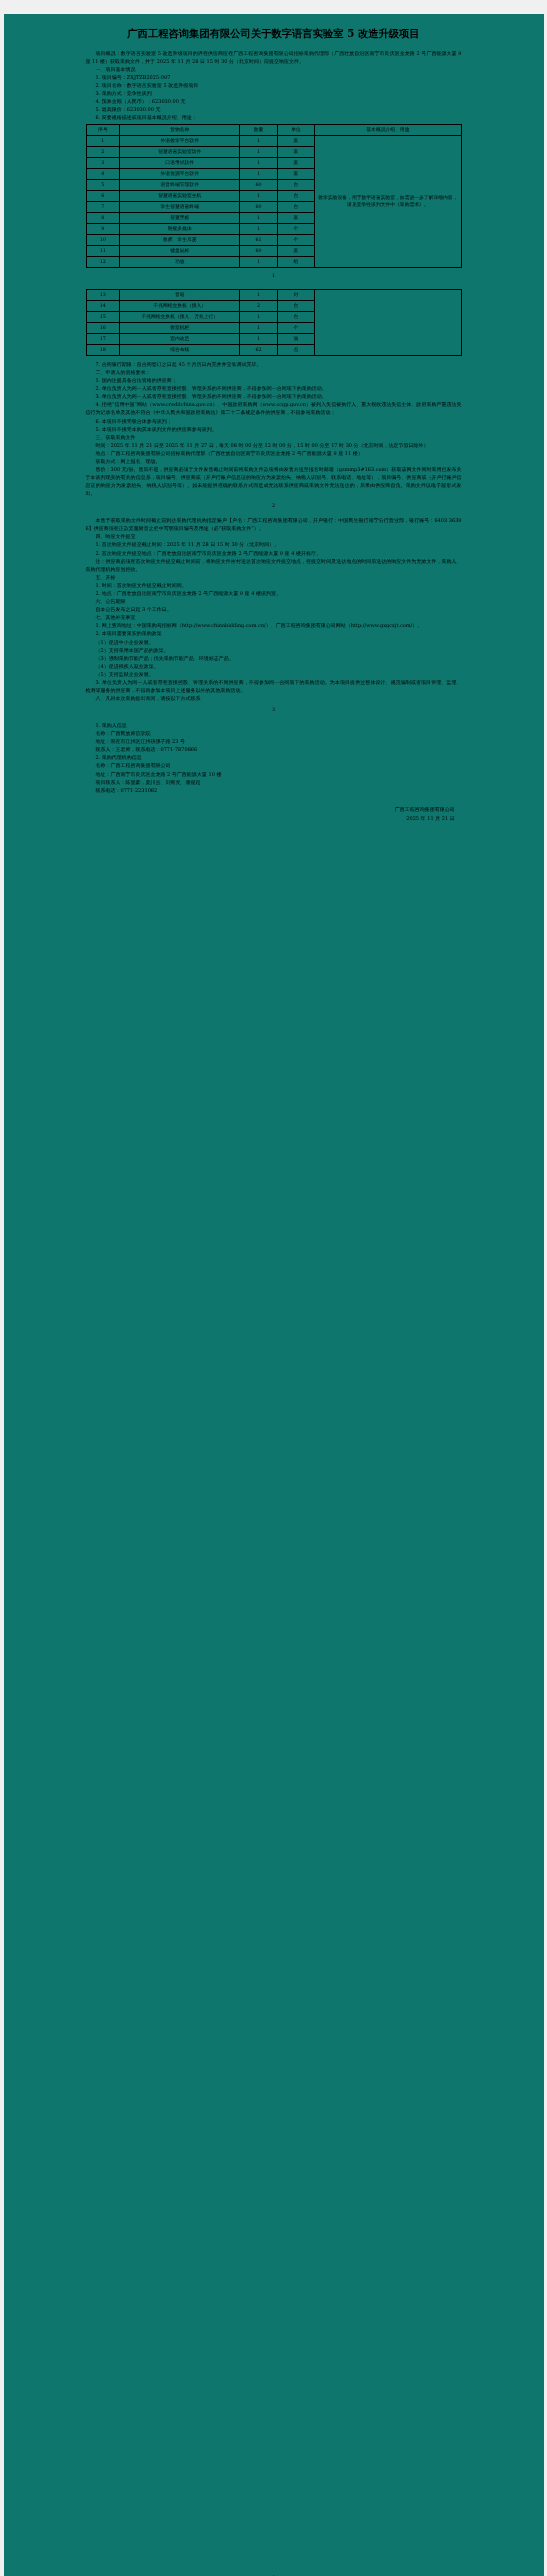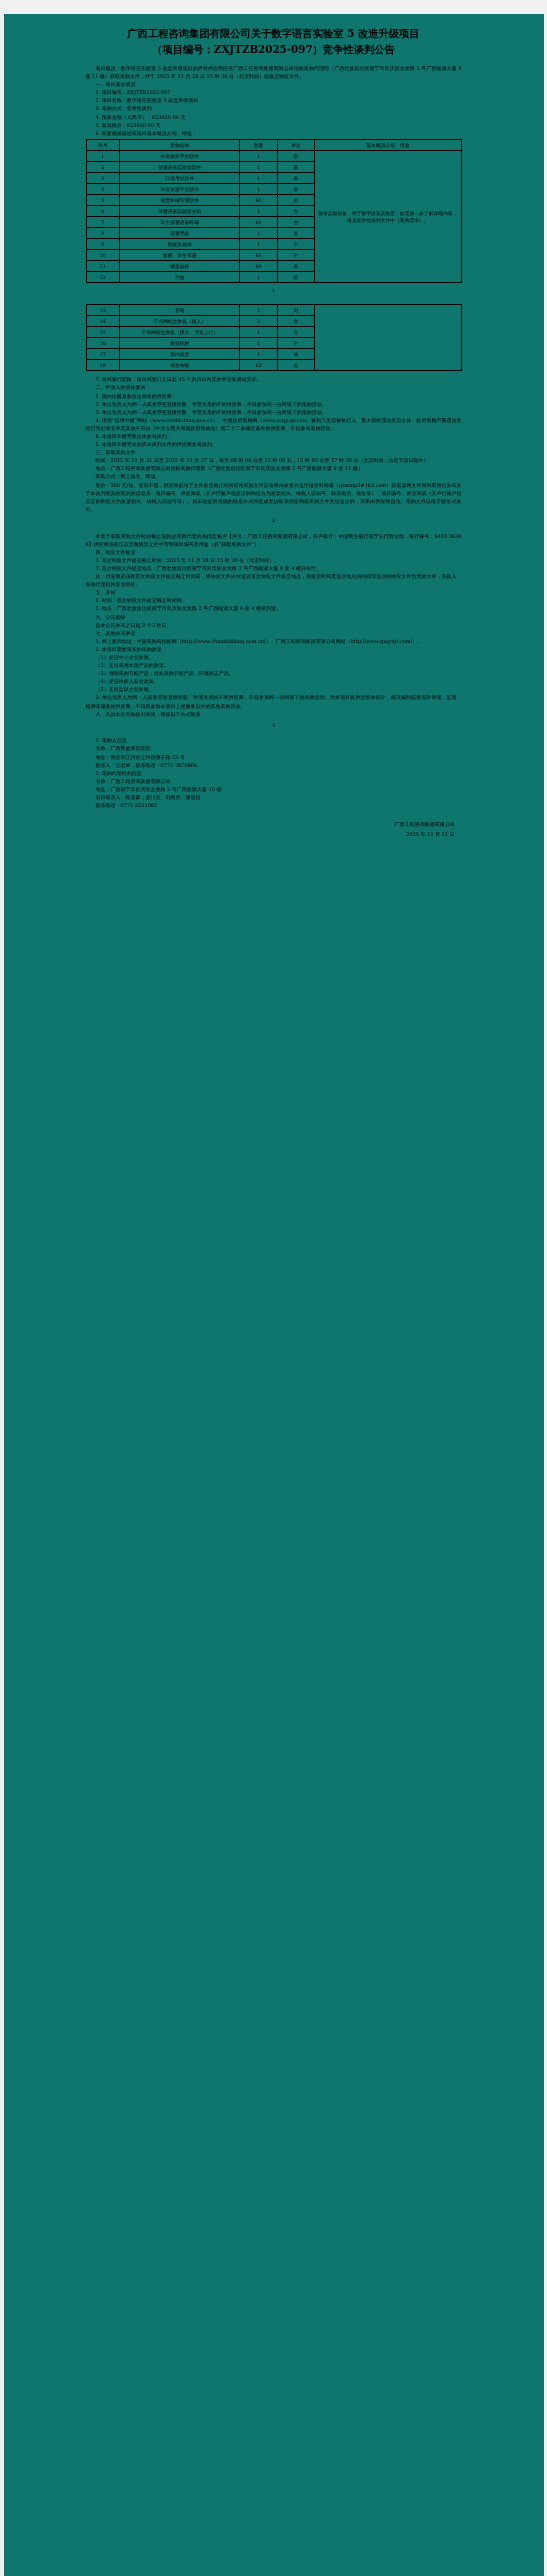--- a/index.html
+++ b/index.html
@@ -94,21 +94,20 @@
     font-size: 4.8px;
   }
 </style>
 </head>
 <body>
 
 <div class="page">
 
   <div class="doc-title">
     <span>广西工程咨询集团有限公司关于数字语言实验室 5 改造升级项目</span>
-    <span class="line2">（项目编号：ZXJTZB2025-097）竞争性谈判公告</span>
   </div>
 
   <div class="content">
 
     <p>项目概况：数字语言实验室 5 改造升级项目的潜在供应商应在广西工程咨询集团有限公司招标采购代理部（广西壮族自治区南宁市良庆区金龙路 2 号广西能源大厦 9 座 11 楼）获取采购文件，并于 2025 年 11 月 28 日 15 时 30 分（北京时间）前提交响应文件。</p>
 
     <p class="sec">一、项目基本情况</p>
     <p class="sec">1. 项目编号：ZXJTZB2025-097</p>
     <p class="sec">2. 项目名称：数字语言实验室 5 改造升级项目</p>
     <p class="sec">3. 采购方式：竞争性谈判</p>

